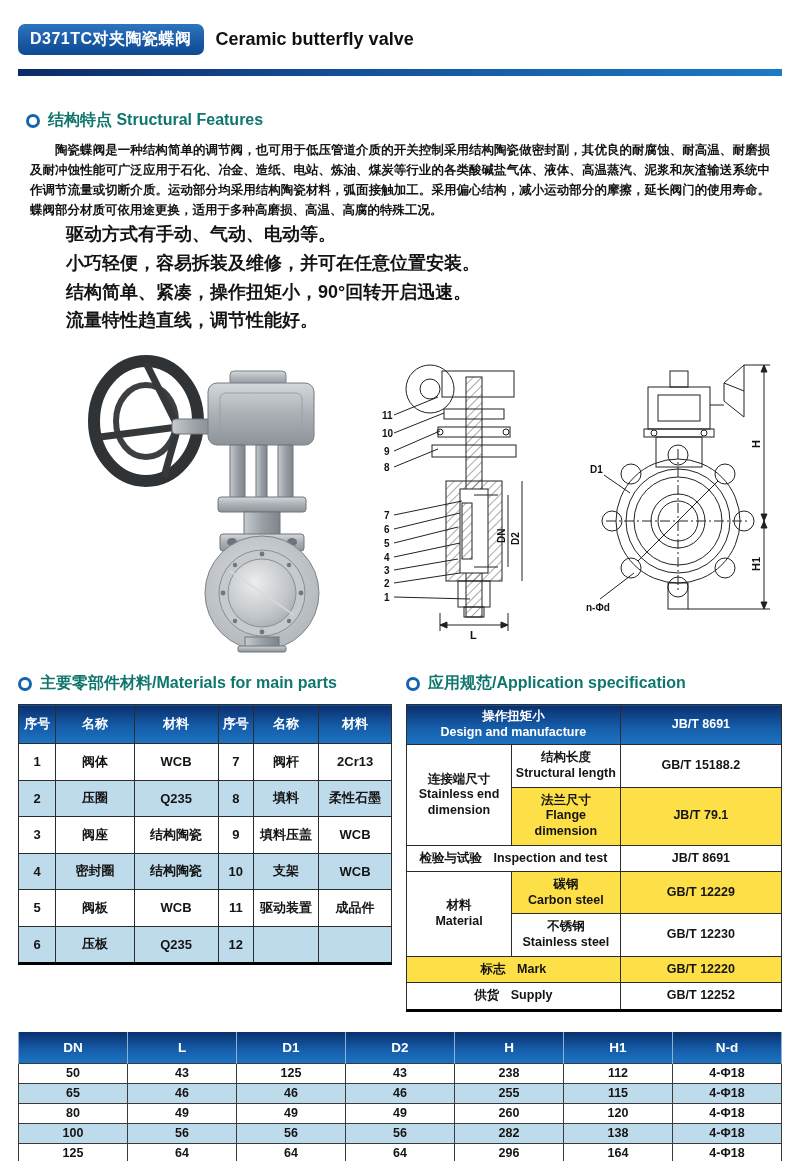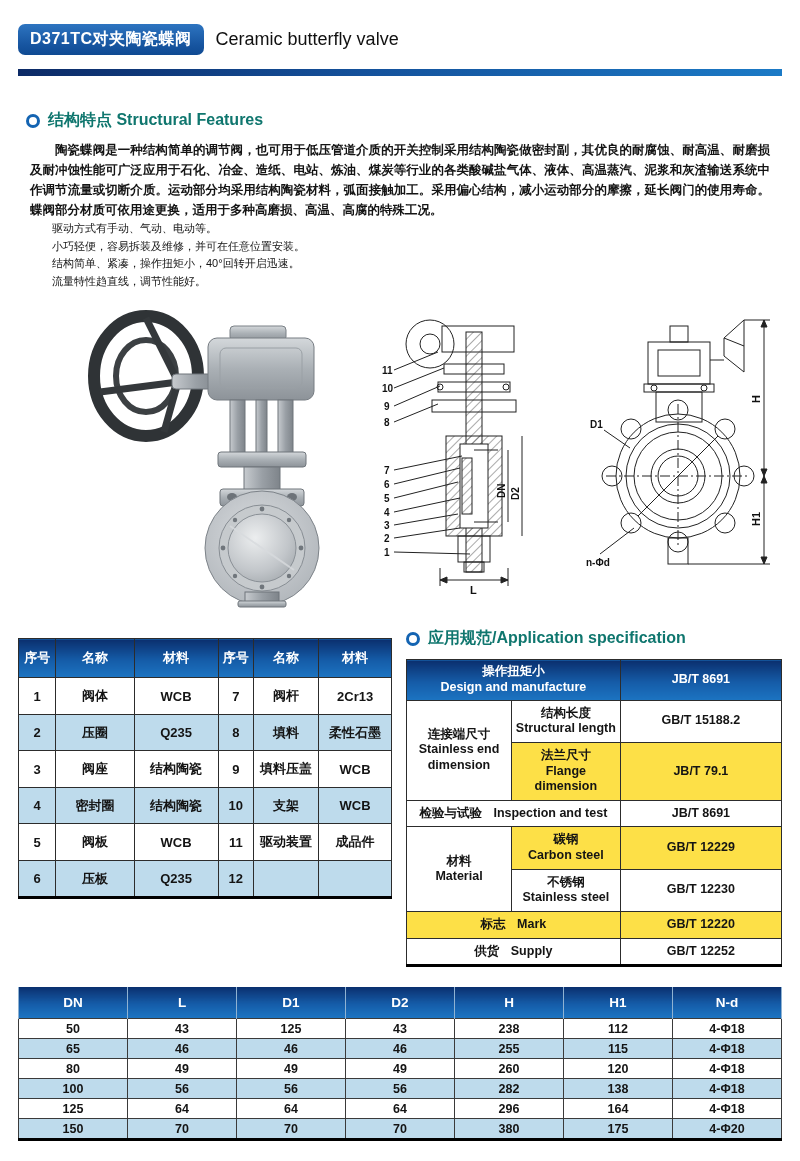--- a/index.html
+++ b/index.html
@@ -7,31 +7,31 @@
     width:800px;height:1161px;margin:0 auto;background:#fff;position:relative;
     font-family:"Liberation Sans","DejaVu Sans",sans-serif;color:#141414;overflow:hidden;
   }
   
   .header{display:flex;align-items:center;padding:24px 18px 0 18px;}
   .title-pill{
     background:linear-gradient(180deg,#2d74c0 0%,#16549f 70%,#0f4a92 100%);
     color:#fff;font-weight:bold;font-size:16px;line-height:1;
     padding:7px 12px 8px 12px;border-radius:7px;letter-spacing:.5px;white-space:nowrap;
   }
-  .title-en{font-size:18px;font-weight:normal;color:#101010;margin-left:12px;}
+  .title-en{font-size:18px;font-weight:bold;color:#101010;margin-left:12px;}
   .rule{height:7px;margin:14px 18px 0 18px;
     background:linear-gradient(90deg,#0c2a66 0%,#14519b 45%,#1b7ac6 100%);}
   
   .section-head{display:flex;align-items:center;gap:8px;color:#0f766e;font-weight:bold;font-size:16px;}
   .ring{width:8px;height:8px;border:3px solid #1464b2;border-radius:50%;flex:0 0 auto;}
   
   .features{margin:34px 26px 0 26px;}
   .para{font-size:12.5px;font-weight:600;line-height:1.6;text-indent:2em;margin:9px 4px 0 4px;text-align:justify;}
   .blist{margin:0 4px 0 4px;}
-  .blist .bline{font-size:11px;font-weight:400;line-height:1.6;padding-left:2em;}
+  .blist .bline{font-size:18px;font-weight:700;line-height:1.6;padding-left:2em;}
   
   .figures{display:flex;align-items:flex-start;margin-top:6px;}
   .photo-wrap{margin-left:80px;flex:0 0 auto;}
   .draw-wrap{margin-left:16px;margin-top:12px;flex:0 0 auto;}
   
   .tables-row{display:flex;gap:14px;margin:16px 18px 0 18px;}
   .col-left{width:374px;flex:0 0 auto;}
   .col-right{flex:1;}
   table{border-collapse:collapse;width:100%;table-layout:fixed;}
   .blue-th{
@@ -71,21 +71,21 @@
 
   <div class="features">
     <div class="section-head">
       <span class="ring"></span>
       <span>结构特点 Structural Features</span>
     </div>
     <p class="para">陶瓷蝶阀是一种结构简单的调节阀，也可用于低压管道介质的开关控制采用结构陶瓷做密封副，其优良的耐腐蚀、耐高温、耐磨损及耐冲蚀性能可广泛应用于石化、冶金、造纸、电站、炼油、煤炭等行业的各类酸碱盐气体、液体、高温蒸汽、泥浆和灰渣输送系统中作调节流量或切断介质。运动部分均采用结构陶瓷材料，弧面接触加工。采用偏心结构，减小运动部分的摩擦，延长阀门的使用寿命。蝶阀部分材质可依用途更换，适用于多种高磨损、高温、高腐的特殊工况。</p>
     <div class="blist">
       <div class="bline">驱动方式有手动、气动、电动等。</div>
       <div class="bline">小巧轻便，容易拆装及维修，并可在任意位置安装。</div>
-      <div class="bline">结构简单、紧凑，操作扭矩小，40°回转开启迅速。</div>
+      <div class="bline">结构简单、紧凑，操作扭矩小，90°回转开启迅速。</div>
       <div class="bline">流量特性趋直线，调节性能好。</div>
     </div>
   </div>
 
   <div class="figures">
 
     <div class="photo-wrap">
       <svg width="282" height="312" viewBox="0 0 282 312">
         <defs>
           <linearGradient id="met1" x1="0" y1="0" x2="0" y2="1">
@@ -268,20 +268,24 @@
           <line x1="14" y1="246" x2="48" y2="220"></line>
           <text x="0" y="258" font-size="10" fill="#111" stroke="none" font-weight="bold">n-Φd</text>
         </g>
       </svg>
     </div>
   </div>
 
   <div class="tables-row">
 
     <div class="col-left">
+      <div class="section-head">
+        <span class="ring"></span>
+        <span>主要零部件材料/Materials for main parts</span>
+      </div>
       <table class="mat-table">
         <colgroup>
           <col style="width:10%">
             <col style="width:21%">
             <col style="width:22.5%">
           <col style="width:9.5%">
             <col style="width:17.5%">
             <col style="width:19.5%">
         </colgroup>
         <thead>

